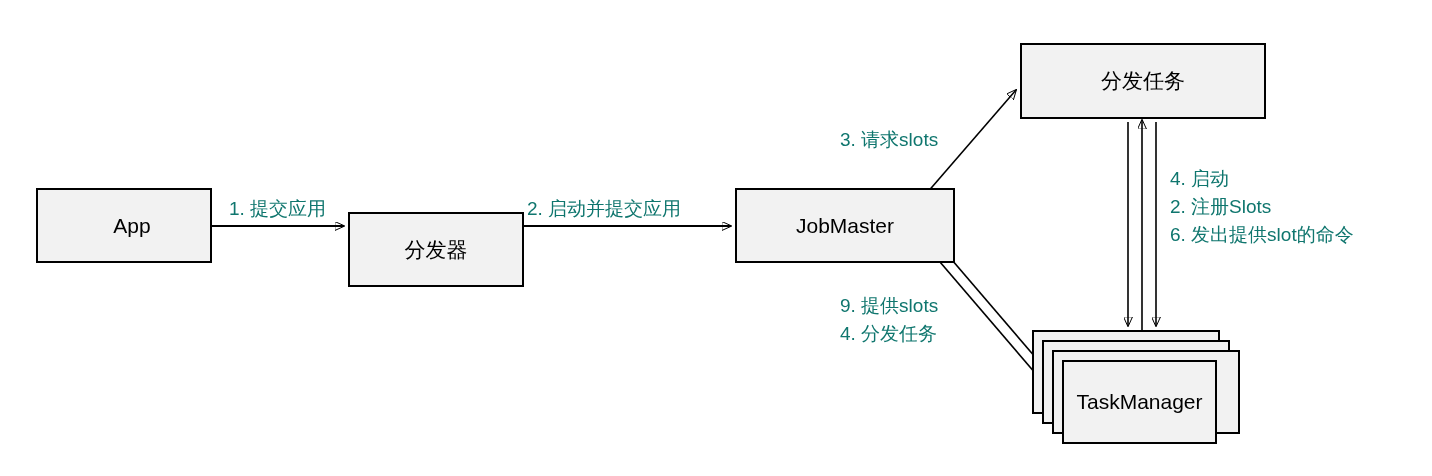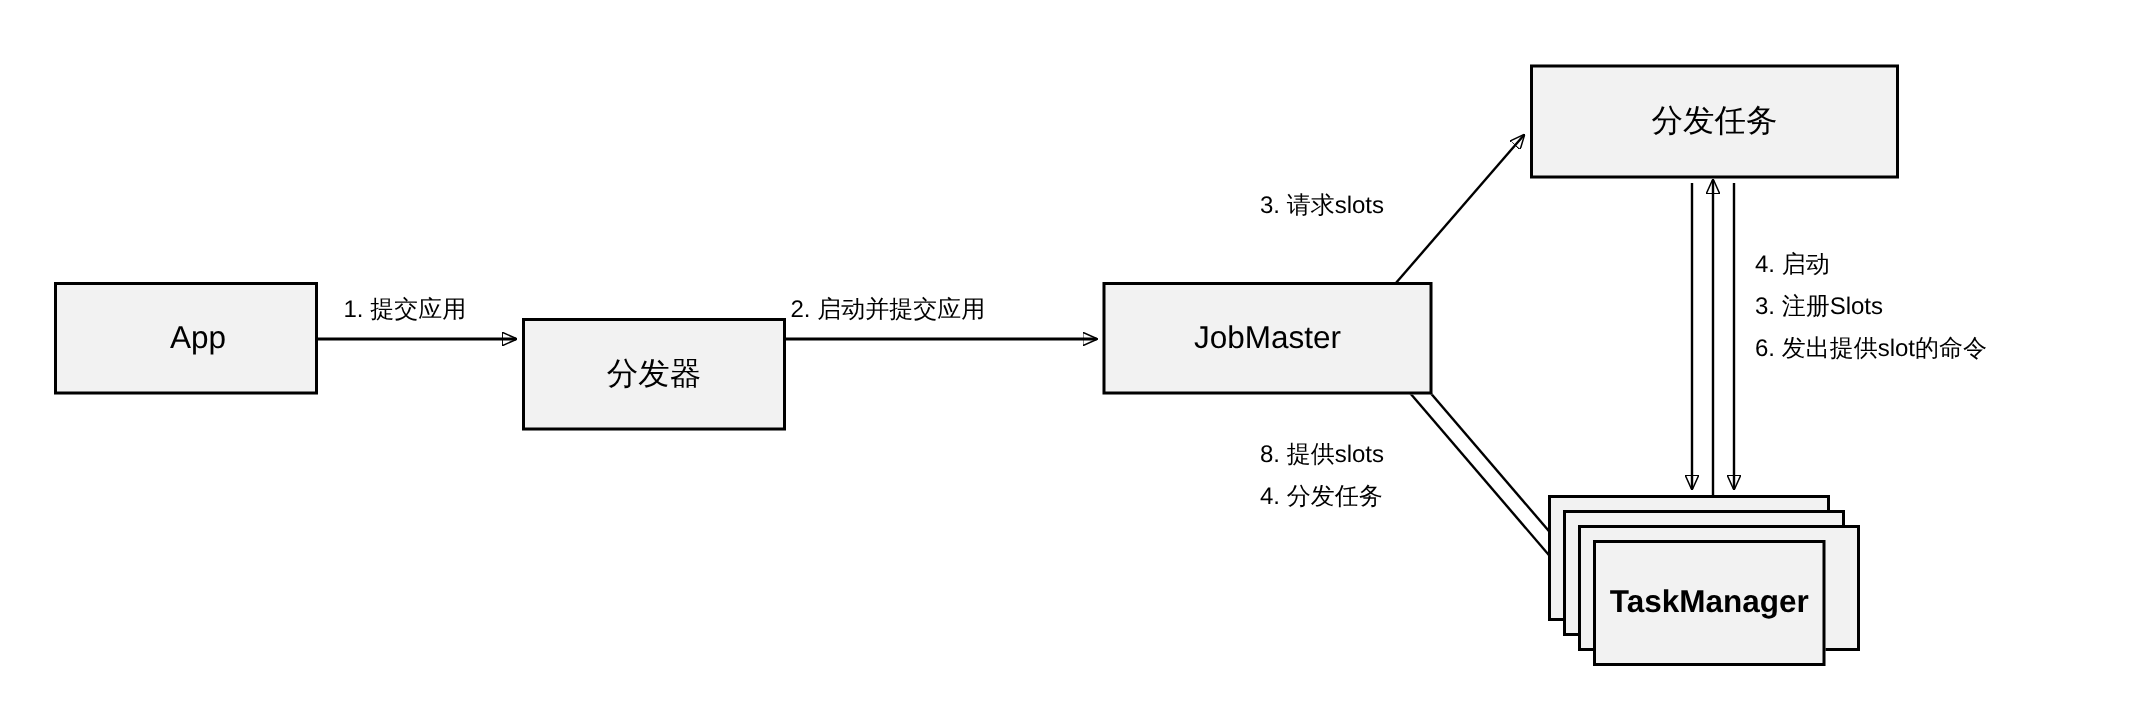--- a/index.html
+++ b/index.html
@@ -31,22 +31,22 @@
     white-space: nowrap;
   }
   .stack-shadow {
     position: absolute;
     box-sizing: border-box;
     background: #f2f2f2;
     border: 2px solid #000000;
   }
   .edge-label {
     position: absolute;
-    color: #000000;
-    font-size: 16px;
+    color: #0f766e;
+    font-size: 19px;
     line-height: 1.32;
     white-space: pre;
     background: transparent;
   }
   svg.wires {
     position: absolute;
     left: 0;
     top: 0;
     width: 1432px;
     height: 476px;
@@ -97,33 +97,33 @@
     <span>JobMaster</span>
   </div>
 
   <div class="node" style="left:1020px; top:43px; width:246px; height:76px;">
     <span>分发任务</span>
   </div>
 
   <div class="stack-shadow" style="left:1032px; top:330px; width:188px; height:84px;"></div>
   <div class="stack-shadow" style="left:1042px; top:340px; width:188px; height:84px;"></div>
   <div class="stack-shadow" style="left:1052px; top:350px; width:188px; height:84px;"></div>
-  <div class="node" style="left:1062px; top:360px; width:155px; height:84px;font-weight:bold;">
+  <div class="node" style="left:1062px; top:360px; width:155px; height:84px;">
     <span>TaskManager</span>
   </div>
 
   <div class="edge-label" style="left:213px; top:196px;padding-left:16px;">1. 提交应用</div>
 
   <div class="edge-label" style="left:527px; top:196px;text-align:center;">2. 启动并提交应用</div>
 
   <div class="edge-label" style="left:840px; top:127px;">3. 请求slots</div>
 
   <div class="edge-label" style="left:1170px; top:166px;">4. 启动</div>
 
-  <div class="edge-label" style="left:1170px; top:194px;">3. 注册Slots</div>
+  <div class="edge-label" style="left:1170px; top:194px;">2. 注册Slots</div>
 
   <div class="edge-label" style="left:1170px; top:222px;">6. 发出提供slot的命令</div>
 
-  <div class="edge-label" style="left:840px; top:293px;">8. 提供slots</div>
+  <div class="edge-label" style="left:840px; top:293px;">9. 提供slots</div>
 
   <div class="edge-label" style="left:840px; top:321px;">4. 分发任务</div>
 
 </div>
 
 </body></html>

